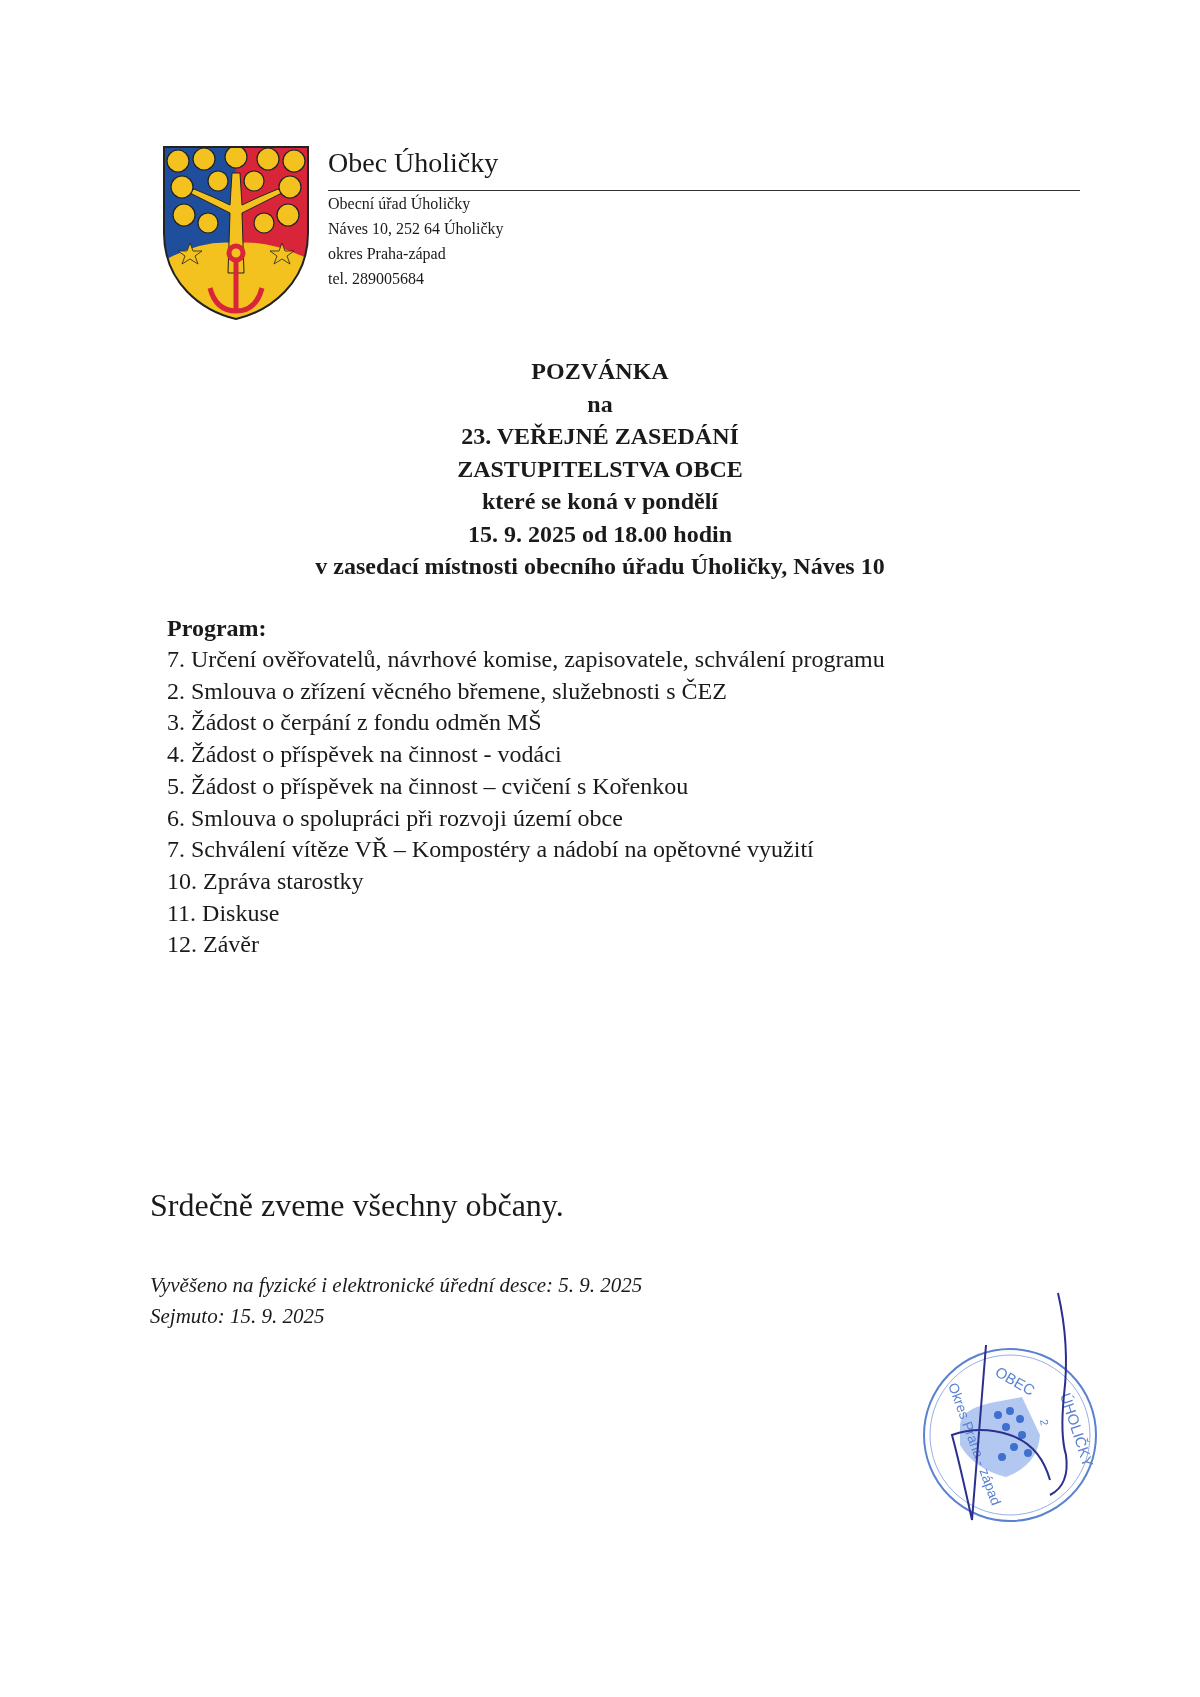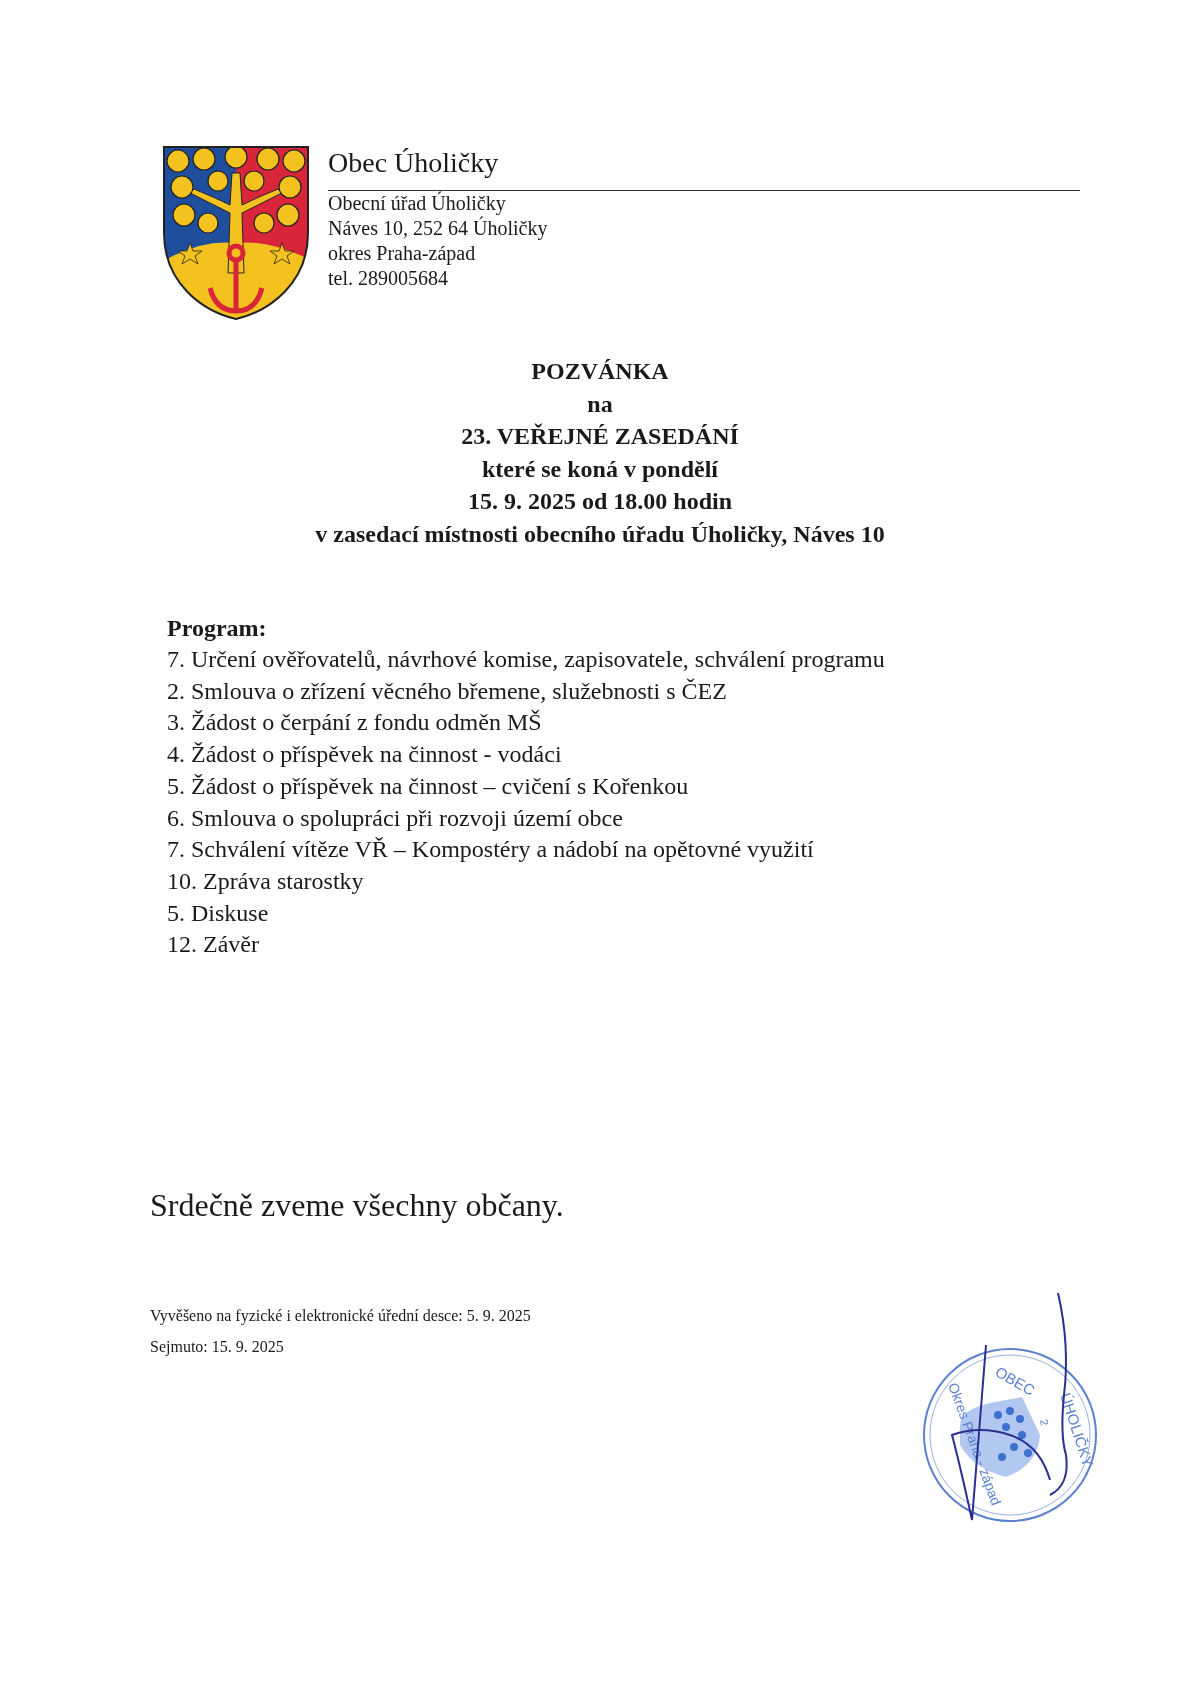--- a/index.html
+++ b/index.html
@@ -1,28 +1,28 @@
 <!DOCTYPE html>
 <html><head>
 <meta charset="utf-8">
 <style>
   html, body { margin:0; padding:0; }
   body { width:1200px; height:1697px; background:#ffffff; position:relative; overflow:hidden;
          font-family:"Liberation Serif", serif; color:#1a1a1a; }
   .crest { position:absolute; left:160px; top:143px; width:152px; height:178px; }
   .head-block { position:absolute; left:328px; top:146px; width:752px; }
   .obec-title { font-size:28px; line-height:34px; padding-bottom:10px; border-bottom:1.5px solid #333; }
-  .head-line { font-size:20px; line-height:25px; }
+  .head-line { font-size:16px; line-height:25px; }
   .invite { position:absolute; left:0; width:1200px; top:355px; text-align:center; font-weight:bold; }
   .invite div { font-size:24px; line-height:32.5px; }
   .program { position:absolute; left:167px; top:613px; }
   .program-title { font-weight:bold; font-size:24px; line-height:31px; }
   .program-item { font-size:24px; line-height:31.7px; }
   .closing { position:absolute; left:150px; top:1187px; font-size:32px; }
-  .posted { position:absolute; left:150px; top:1300px; font-size:16px; line-height:31px; }
+  .posted { position:absolute; left:150px; top:1270px; font-size:21px; line-height:31px;font-style:italic; }
   .stamp { position:absolute; left:890px; top:1285px; width:220px; height:240px; }
 </style>
 </head>
 <body>
 
 <svg class="crest" viewBox="0 0 152 178">
   <defs>
     <clipPath id="shield">
         <path d="M4 4 H148 V90 C148 140 110 168 76 176 C42 168 4 140 4 90 Z"></path>
       </clipPath>
@@ -63,36 +63,37 @@
   <div class="head-line">Obecní úřad Úholičky</div>
   <div class="head-line">Náves 10, 252 64 Úholičky</div>
   <div class="head-line">okres Praha-západ</div>
   <div class="head-line">tel. 289005684</div>
 </div>
 
 <div class="invite">
   <div>POZVÁNKA</div>
   <div>na</div>
   <div>23. VEŘEJNÉ ZASEDÁNÍ</div>
+  <div>ZASTUPITELSTVA OBCE</div>
   <div>které se koná v pondělí</div>
   <div>15. 9. 2025 od 18.00 hodin</div>
   <div>v zasedací místnosti obecního úřadu Úholičky, Náves 10</div>
 </div>
 
 <div class="program">
   <div class="program-title">Program:</div>
   <div class="program-item">7. Určení ověřovatelů, návrhové komise, zapisovatele, schválení programu</div>
   <div class="program-item">2. Smlouva o zřízení věcného břemene, služebnosti s ČEZ</div>
   <div class="program-item">3. Žádost o čerpání z fondu odměn MŠ</div>
   <div class="program-item">4. Žádost o příspěvek na činnost - vodáci</div>
   <div class="program-item">5. Žádost o příspěvek na činnost – cvičení s Kořenkou</div>
   <div class="program-item">6. Smlouva o spolupráci při rozvoji území obce</div>
   <div class="program-item">7. Schválení vítěze VŘ – Kompostéry a nádobí na opětovné využití</div>
   <div class="program-item">10. Zpráva starostky</div>
-  <div class="program-item">5. Diskuse</div>
+  <div class="program-item">11. Diskuse</div>
   <div class="program-item">12. Závěr</div>
 </div>
 
 <div class="closing">Srdečně zveme všechny občany.</div>
 
 <div class="posted">
   <div>Vyvěšeno na fyzické i elektronické úřední desce: 5. 9. 2025</div>
   <div>Sejmuto: 15. 9. 2025</div>
 </div>
 

